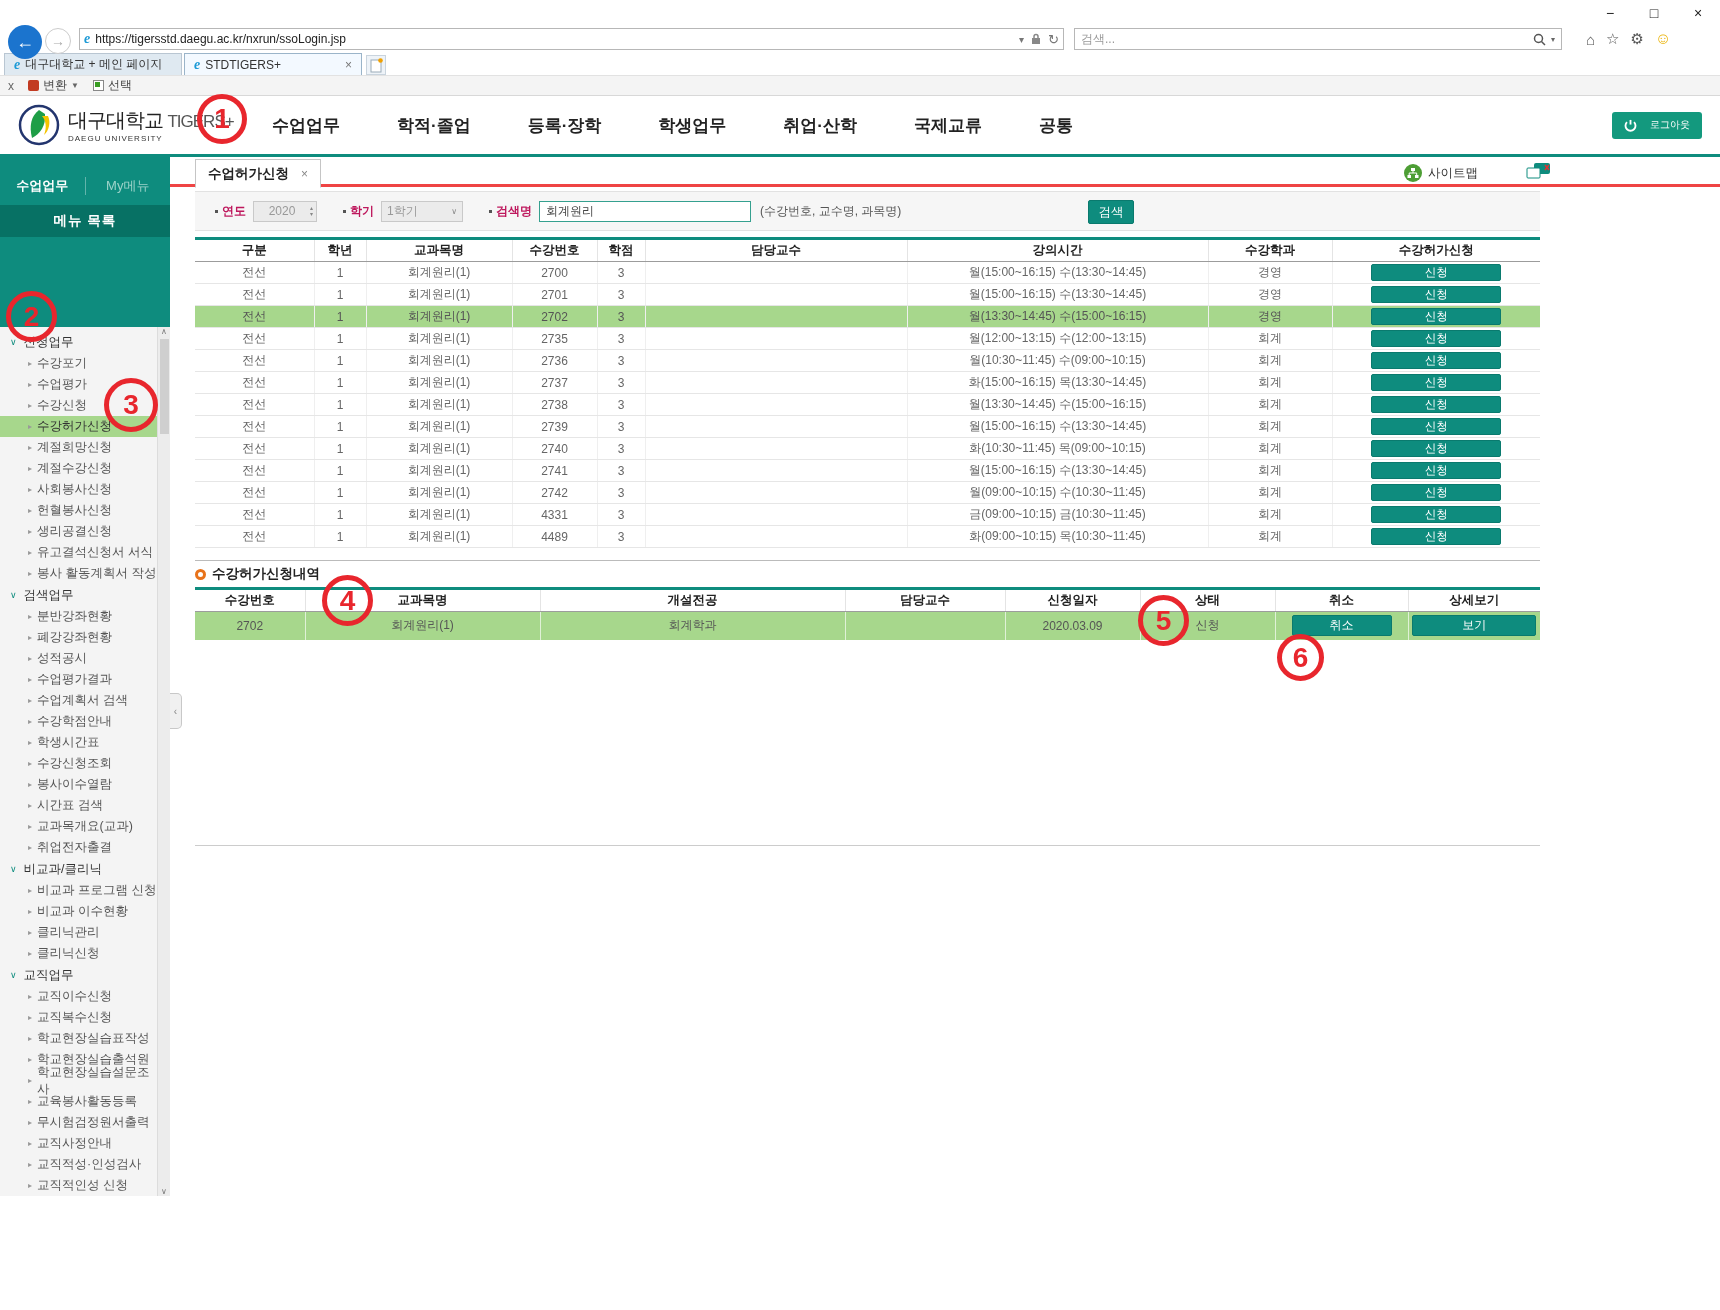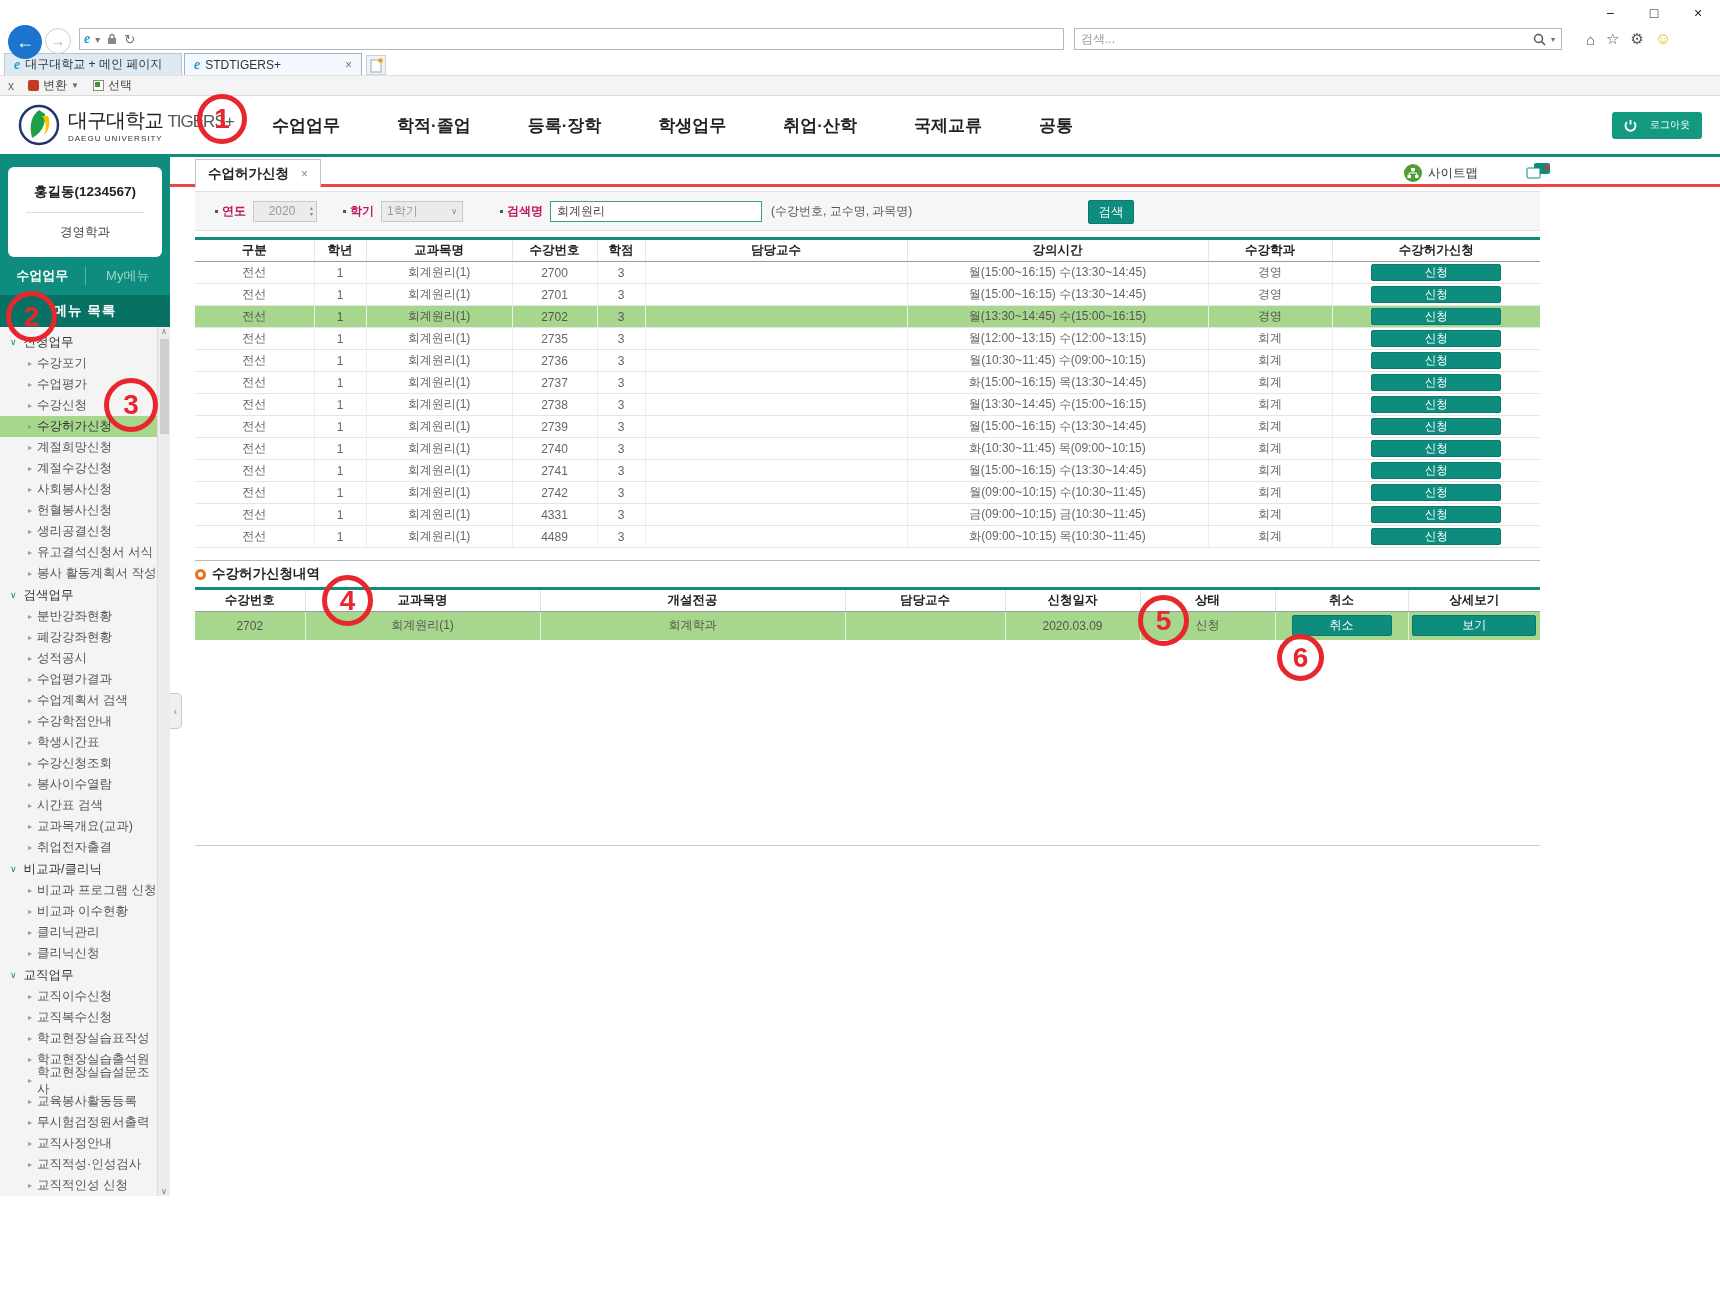--- a/index.html
+++ b/index.html
@@ -101,21 +101,21 @@
   .fav{display:flex;align-items:center;gap:5px;font-size:12.5px;color:#333;cursor:pointer}
   .formbar{margin:4px 0 0 25px;width:1345px;height:40px;background:#f6f6f6;border-top:1px solid #e2e2e2;
     border-bottom:1px solid #e2e2e2;display:flex;align-items:center;padding-left:20px;position:relative}
   .flabel{font-size:12px;font-weight:bold;color:#be185d;margin-right:7px;display:flex;align-items:center}
   .flabel::before{content:'';width:3px;height:3px;background:#555;margin-right:4px;display:inline-block}
   .spinner{width:64px;height:21px;background:#ebebeb;border:1px solid #c9c9c9;display:inline-flex;align-items:center;
     margin-right:26px;cursor:default}
   .spinner .val{flex:1;text-align:center;font-size:12px;color:#999}
   .spin-arrows{display:flex;flex-direction:column;font-size:6px;color:#888;line-height:6px;padding-right:3px}
   .fselect{width:82px;height:21px;background:#ebebeb;border:1px solid #c9c9c9;display:inline-flex;align-items:center;
-    margin-right:37px;padding:0 5px;cursor:default}
+    margin-right:26px;padding:0 5px;cursor:default}
   .fselect .val{flex:1;font-size:12px;color:#999}
   .selarr{font-size:8px;color:#888}
   .kw{width:212px;height:21px;border:1px solid #35a08f;font-size:12px;color:#444;padding:0 6px;margin-right:9px;
     font-family:inherit}
   .hint{font-size:12px;color:#555}
   .btn{background:var(--accent,#0e8c7e);color:#fff;border:1px solid #0a7a6e;border-radius:2px;cursor:pointer;
     font-family:inherit}
   .searchbtn{position:absolute;left:893px;top:8px;width:46px;height:24px;font-size:12.5px}
   table{border-collapse:collapse;table-layout:fixed}
   .ctable,.htable{margin-left:25px;width:1345px;border-top:3px solid var(--accent,#0e8c7e)}
@@ -155,20 +155,21 @@
     <span class="wc">−</span>
     <span class="wc">□</span>
     <span class="wc">×</span>
   </div>
 
   <div class="addressbar">
     <div class="nav-circle back">←</div>
     <div class="nav-circle fwd">→</div>
     <div class="url-box">
       <span class="ie-e">e</span>
+      <span class="url-text">https://tigersstd.daegu.ac.kr/nxrun/ssoLogin.jsp</span>
       <span class="url-icons">
         <span>▾</span>
         <svg width="10" height="12" viewBox="0 0 10 12">
             <rect x="1" y="5" width="8" height="6" fill="#888"></rect>
             <path d="M3 5 V3.5 a2 2 0 0 1 4 0 V5" fill="none" stroke="#888" stroke-width="1.5"></path>
           </svg>
         <span style="font-size:13px">↻</span>
       </span>
     </div>
     <div class="search-box">
@@ -247,25 +248,20 @@
         </svg>
       <span>로그아웃</span>
     </button>
   </div>
   <div class="teal-line"></div>
 
   <div class="bodyrow">
 
     <aside class="sidebar">
       <div class="side-top">
-        <div class="profile">
-          <div class="pname">홍길동(1234567)</div>
-          <div class="pdiv"></div>
-          <div class="pdept">경영학과</div>
-        </div>
         <div class="side-tabs">
           <div class="stab on">수업업무</div>
           <div class="stab off">My메뉴</div>
         </div>
         <div class="menuhdr">메뉴 목록</div>
       </div>
       <div class="menulist" id="menu-items">
           <div class="menu-section">
             <span class="sec-chev">∨</span>
             <span>신청업무</span>

